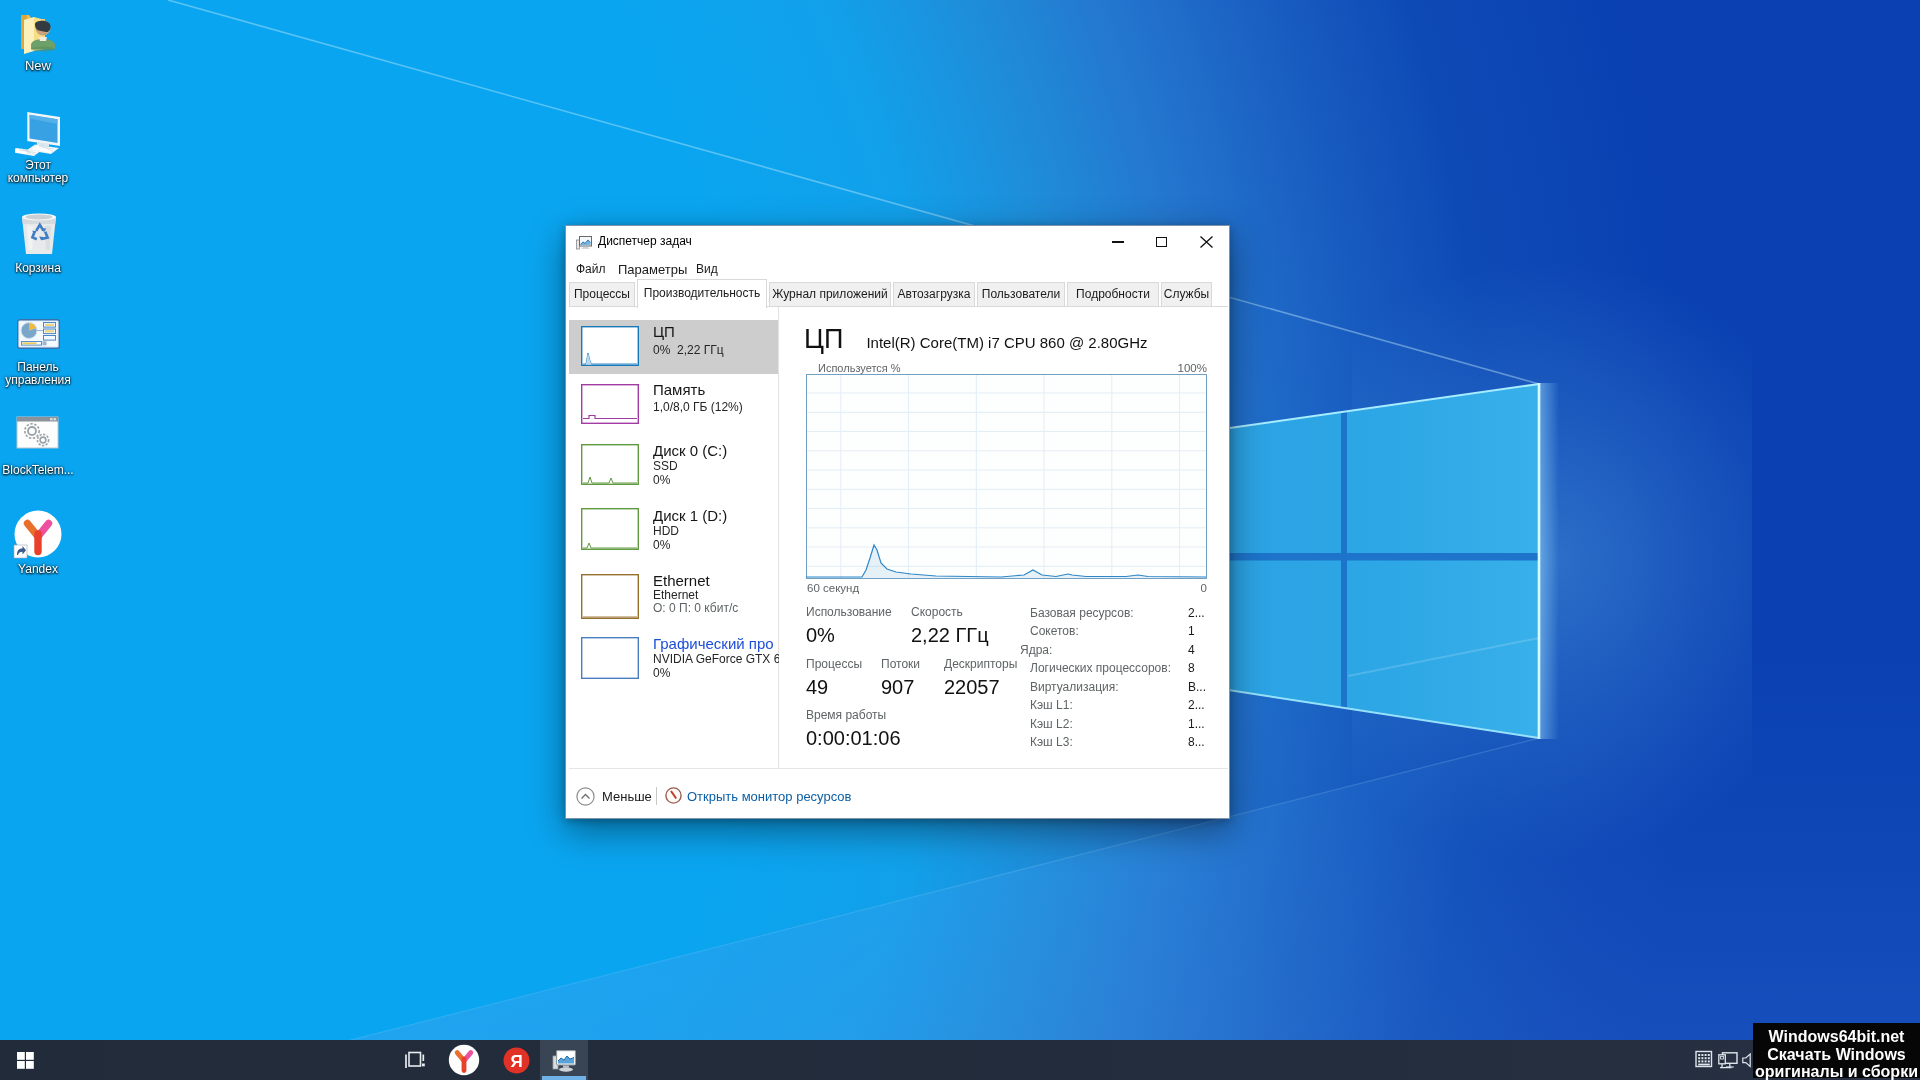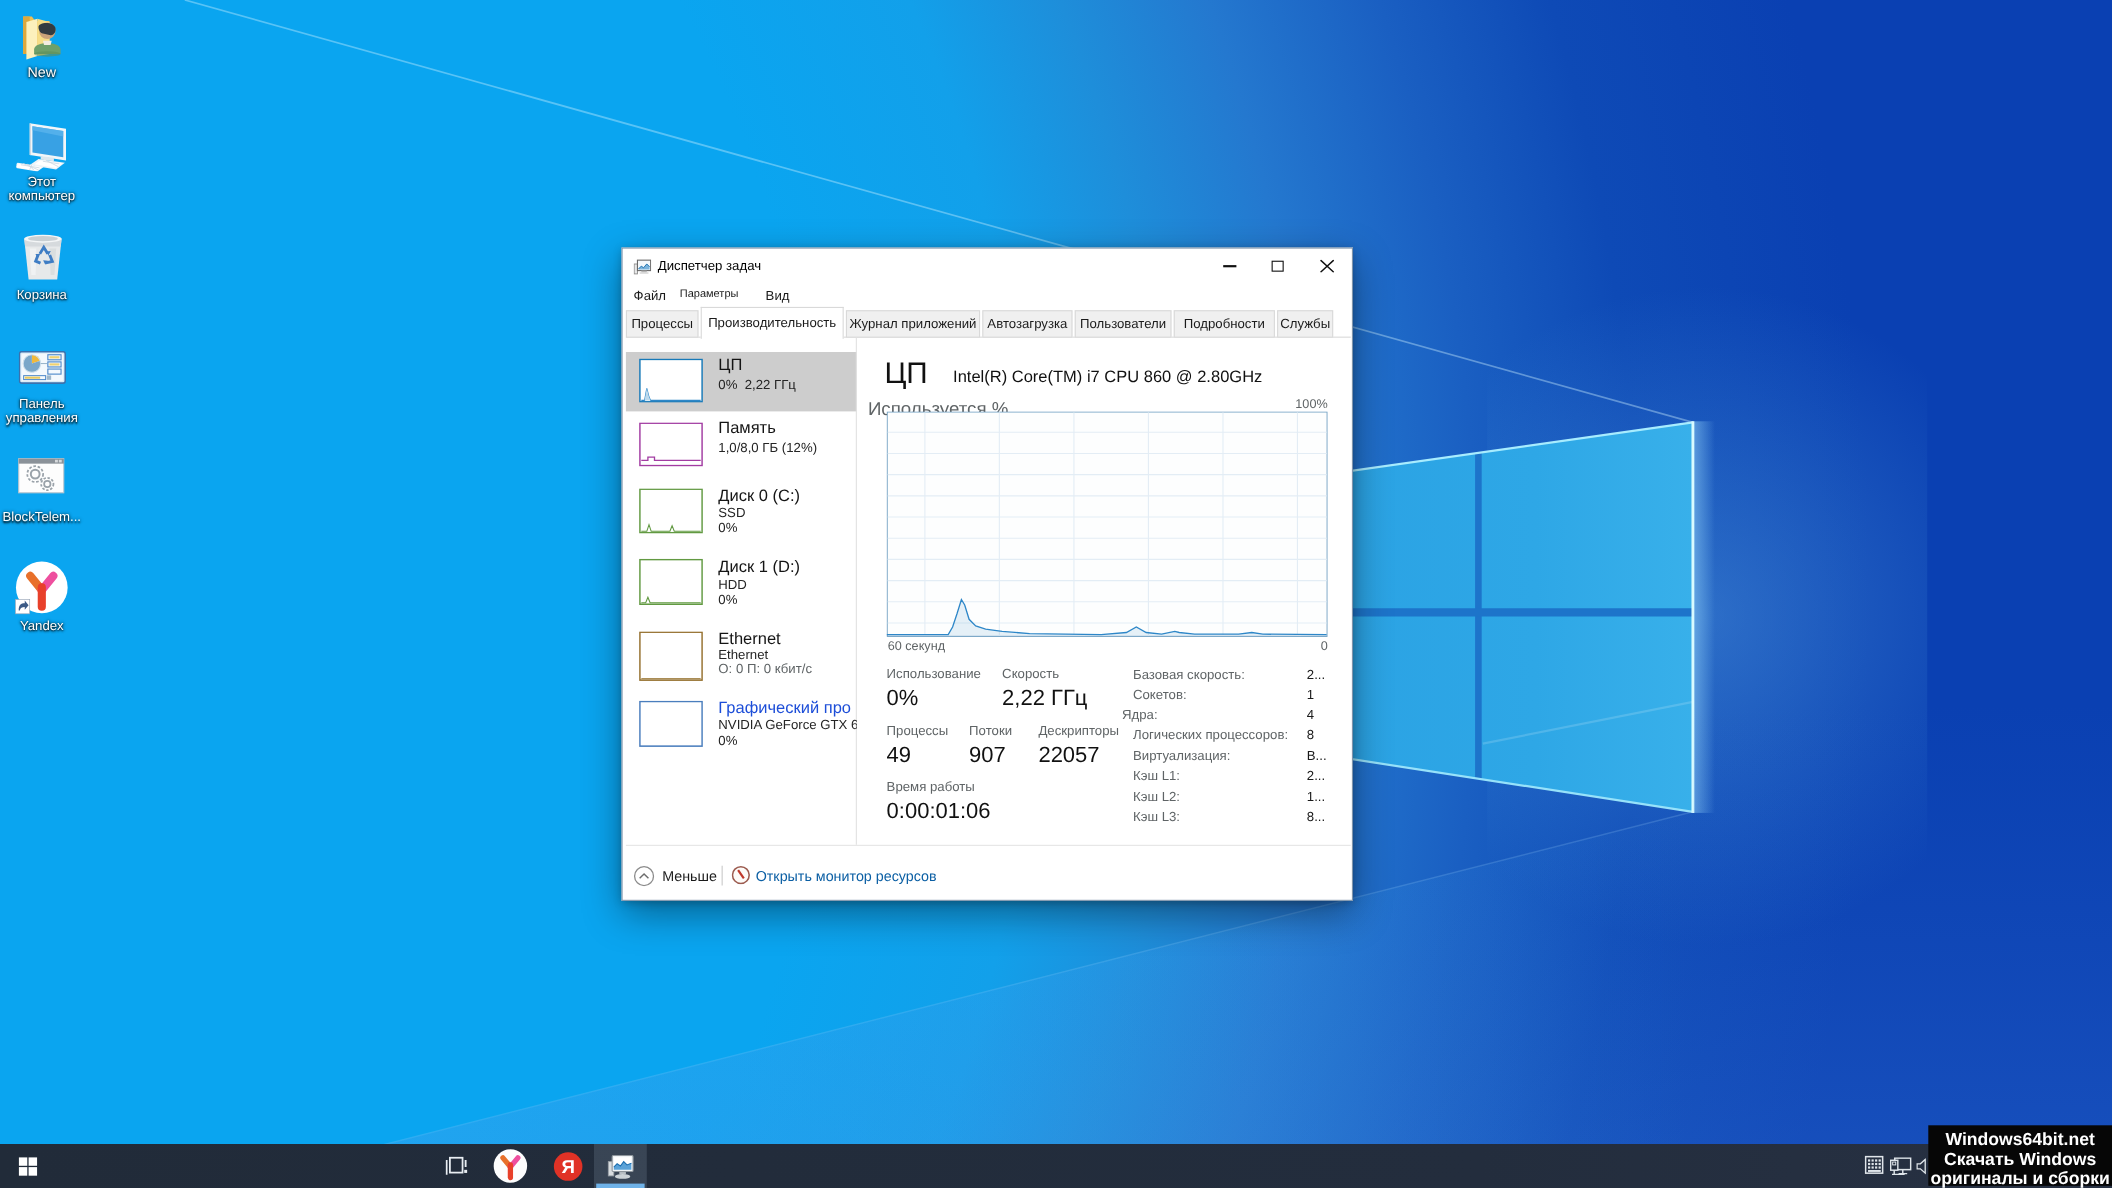--- a/index.html
+++ b/index.html
@@ -193,21 +193,21 @@
       <rect x="5.5" y="12.6" width="8" height="1.2" fill="#d2d2d2"></rect>
 </svg>
 <div class="t" style="left:32px;top:8px;font-size:12px;color:#000">Диспетчер задач</div>
 <div class="t" style="left:546px;top:15px;width:12px;height:1.6px;background:#111"></div>
 <div class="t" style="left:590px;top:11px;width:11px;height:10px;border:1.2px solid #111"></div>
 <svg class="abs" style="left:634px;top:10px" width="13" height="12" viewBox="0 0 13 12">
       <path d="M0.5 0.5 L12.5 11.5 M12.5 0.5 L0.5 11.5" stroke="#111" stroke-width="1.3"></path>
     </svg>
 
 <div class="t" style="left:10px;top:36px;font-size:12px">Файл</div>
-<div class="t" style="left:52px;top:36px;font-size:10px">Параметры</div>
+<div class="t" style="left:52px;top:36px;font-size:13px">Параметры</div>
 <div class="t" style="left:130px;top:36px;font-size:12px">Вид</div>
 
 <div style="position:absolute;left:3px;top:80px;width:659px;height:1px;background:#d9d9d9"></div>
 <div class="tab" style="left:3px;width:66px">Процессы</div>
 <div class="tab tabsel" style="left:71px;width:130px">Производительность</div>
 <div class="tab" style="left:203px;width:122px">Журнал приложений</div>
 <div class="tab" style="left:327px;width:82px">Автозагрузка</div>
 <div class="tab" style="left:411px;width:88px">Пользователи</div>
 <div class="tab" style="left:501px;width:92px">Подробности</div>
 <div class="tab" style="left:595px;width:51px">Службы</div>
@@ -251,21 +251,21 @@
 <div class="isub" style="left:87px;top:375px;color:#5f6466">О: 0 П: 0 кбит/с</div>
 <svg class="abs" style="left:15px;top:411px" width="58" height="42" viewBox="0 0 58 42">
 <rect x="0.7" y="0.7" width="56.6" height="40.6" fill="#fff" stroke="#4a7ebd" stroke-width="1.4"></rect>
 </svg>
 <div style="position:absolute;left:87px;top:409px;width:126px;height:19px;overflow:hidden;font-size:15px;color:#1d4ed8;white-space:nowrap">Графический про</div>
 <div style="position:absolute;left:87px;top:426px;width:126px;height:15px;overflow:hidden;font-size:12px;color:#252525;white-space:nowrap">NVIDIA GeForce GTX 660</div>
 <div class="isub" style="left:87px;top:440px">0%</div>
 
 <div class="t" style="left:238px;top:98px;font-size:27px;color:#111">ЦП</div>
 <div class="t" style="left:241px;top:108px;width:400px;text-align:center;font-size:15px;color:#111">Intel(R) Core(TM) i7 CPU 860 @ 2.80GHz</div>
-<div class="t lbl" style="left:223px;top:136px;font-size:17px">Используется %</div>
+<div class="t lbl" style="left:252px;top:136px;font-size:11px">Используется %</div>
 <div class="t lbl" style="left:541px;top:136px;width:100px;text-align:right;font-size:11.5px">100%</div>
 
 <svg class="abs" style="left:240px;top:148px" width="401" height="205" viewBox="0 0 401 205">
 <rect x="0.5" y="0.5" width="400" height="204" fill="#fdfefe" stroke="#71a0c2" stroke-width="1"></rect>
 <g stroke="#e3edf5" stroke-width="1">
 <line x1="34.8" y1="1" x2="34.8" y2="204"></line>
         <line x1="102.5" y1="1" x2="102.5" y2="204"></line>
         <line x1="170.3" y1="1" x2="170.3" y2="204"></line>
         <line x1="238" y1="1" x2="238" y2="204"></line>
         <line x1="305.8" y1="1" x2="305.8" y2="204"></line>
@@ -293,21 +293,21 @@
 <div class="t big" style="left:345px;top:398px">2,22 ГГц</div>
 <div class="t lbl" style="left:240px;top:431px">Процессы</div>
 <div class="t big" style="left:240px;top:450px">49</div>
 <div class="t lbl" style="left:315px;top:431px">Потоки</div>
 <div class="t big" style="left:315px;top:450px">907</div>
 <div class="t lbl" style="left:378px;top:431px">Дескрипторы</div>
 <div class="t big" style="left:378px;top:450px">22057</div>
 <div class="t lbl" style="left:240px;top:482px">Время работы</div>
 <div class="t big" style="left:240px;top:501px">0:00:01:06</div>
 
-<div class="t lbl" style="left:464px;top:380px">Базовая скорость:</div>
+<div class="t lbl" style="left:464px;top:380px">Базовая ресурсов:</div>
     <div class="t" style="left:622px;top:380px">2...</div>
 <div class="t lbl" style="left:464px;top:398px">Сокетов:</div>
     <div class="t" style="left:622px;top:398px">1</div>
 <div class="t lbl" style="left:454px;top:417px">Ядра:</div>
     <div class="t" style="left:622px;top:417px">4</div>
 <div class="t lbl" style="left:464px;top:435px">Логических процессоров:</div>
     <div class="t" style="left:622px;top:435px">8</div>
 <div class="t lbl" style="left:464px;top:454px">Виртуализация:</div>
     <div class="t" style="left:622px;top:454px">В...</div>
 <div class="t lbl" style="left:464px;top:472px">Кэш L1:</div>

